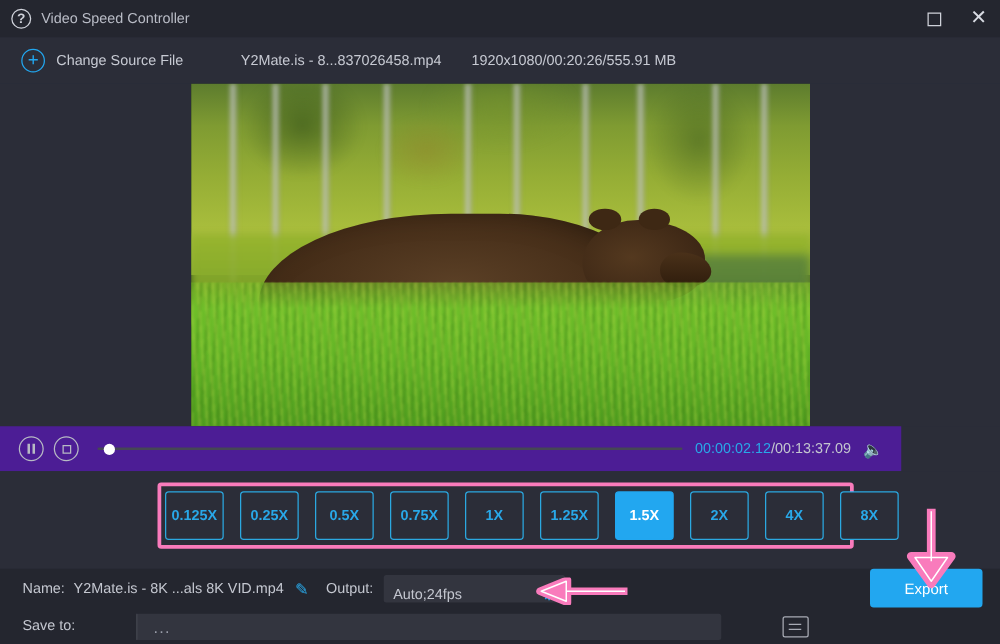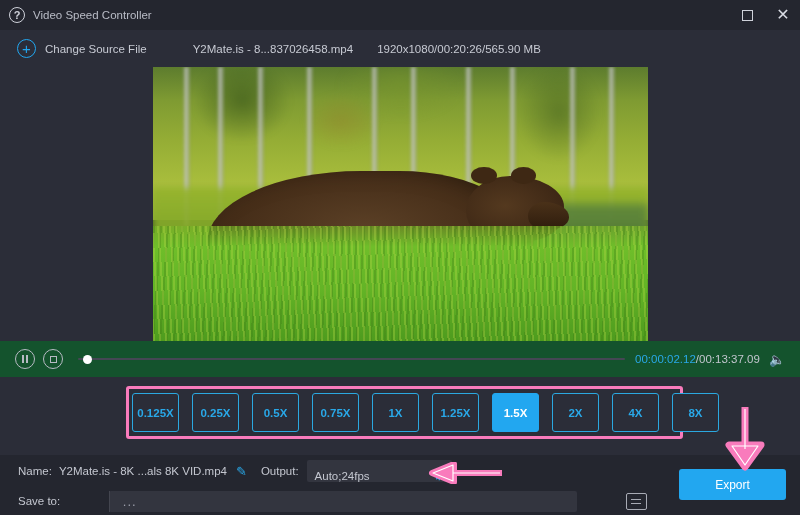--- a/index.html
+++ b/index.html
@@ -148,22 +148,22 @@
   .bear-leg {
     position: absolute; bottom: -24%;
     width: 16%; height: 40%;
     background: linear-gradient(180deg, #402912, #24150a);
     border-radius: 30% 30% 35% 35%;
   }
 
   
   .playbar {
     position: absolute; left: 0; top: 341px;
-    width: 800px; height: 36px;
-    background: #14532d;
+    width: 721px; height: 36px;
+    background: #4c1d95;
     display: flex; align-items: center;
   }
   .circ-btn {
     width: 20px; height: 20px; border-radius: 50%;
     border: 1.5px solid #b7bac4; color: #b7bac4;
     display: flex; align-items: center; justify-content: center;
   }
   .btn-pause { margin-left: 15px; }
   .pause-glyph { display: flex; gap: 2px; }
   .pause-glyph i { display: block; width: 2px; height: 8px; background: #b7bac4; }
@@ -254,22 +254,22 @@
     margin-left: 9px; width: 21px; height: 17px;
     border: 1.5px solid #a8abb5; border-radius: 2px;
     position: relative;
   }
   .folder-icon::before {
     content: ""; position: absolute; left: 4px; top: 5px;
     width: 10px; height: 1.5px; background: #a8abb5;
     box-shadow: 0 4px 0 #a8abb5;
   }
   .export-btn {
-    position: absolute; right: 14px; top: 14px;
-    width: 107px; height: 31px;
+    position: absolute; right: 14px; top: 0;
+    width: 90px; height: 31px;
     background: #22a7f0; border-radius: 3px;
     color: #ffffff; font-size: 12px;
     display: flex; align-items: center; justify-content: center;
   }
 
   
   .arrow-down {
     position: absolute; left: 723px; top: 405px;
     width: 44px; height: 70px; pointer-events: none;
   }
@@ -293,21 +293,21 @@
       <div class="win-btn">
         <span class="win-close">✕</span>
       </div>
     </div>
   </div>
 
   <div class="sourcebar">
     <div class="plus-icon">+</div>
     <div class="change-src">Change Source File</div>
     <div class="src-name">Y2Mate.is - 8...837026458.mp4</div>
-    <div class="src-meta">1920x1080/00:20:26/565.90 MB</div>
+    <div class="src-meta">1920x1080/00:20:26/555.91 MB</div>
   </div>
 
   <div class="stage">
     <div class="video">
       <div class="v-forest"></div>
       <div class="trunk" style="left:6%"></div>
       <div class="trunk" style="left:13%"></div>
       <div class="trunk" style="left:21%"></div>
       <div class="trunk" style="left:31%"></div>
       <div class="trunk" style="left:44%"></div>

